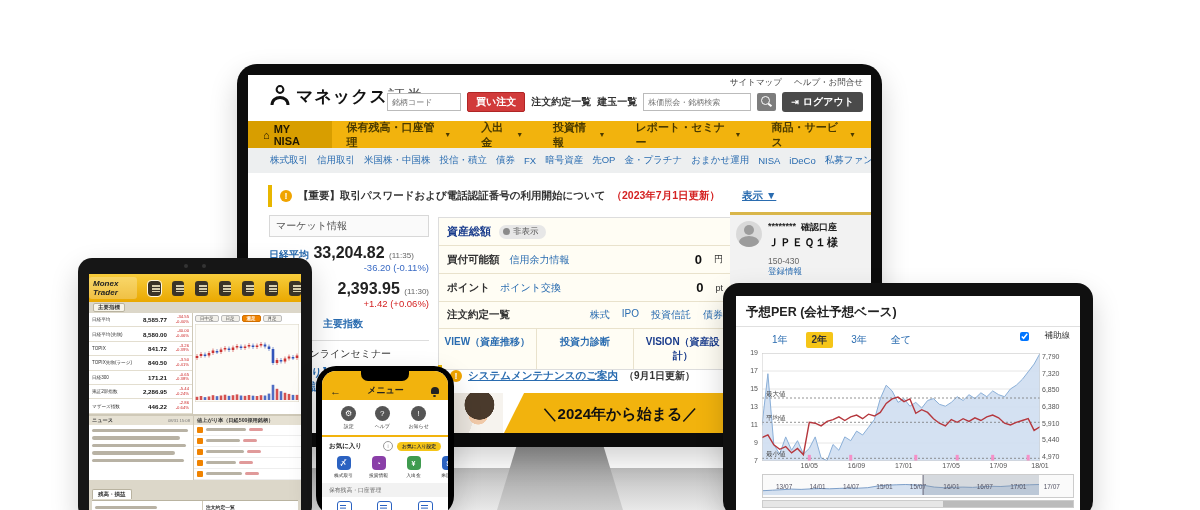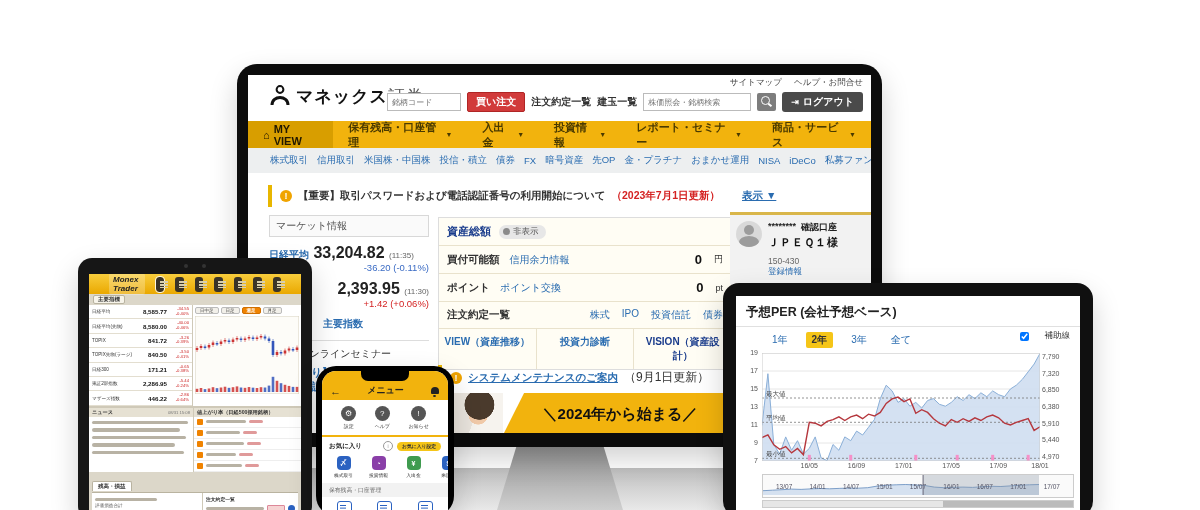--- a/index.html
+++ b/index.html
@@ -70,21 +70,21 @@
   .as-val{margin-left:auto;font-size:13px;font-weight:bold;color:#111;}
   .as-unit{font-size:9px;color:#333;margin-left:2px;}
   .as-ordlinks{margin-left:auto;display:flex;gap:12px;font-size:10px;color:#2a6cb0;}
   .as-tools{display:flex;border-top:1px solid #e9e2cc;}
   .as-tool{flex:1;text-align:center;font-size:10px;font-weight:bold;color:#2a6cb0;padding:6px 2px;
            border-right:1px solid #e9e2cc;}
   .as-tool:last-child{border-right:0;color:#1a3c8c;}
   .maint{position:absolute;left:190px;top:290px;width:294px;border-left:4px solid #e8b600;
          display:flex;align-items:center;gap:6px;padding:4px 0 4px 8px;}
   .maint-link{font-size:10.5px;font-weight:bold;color:#2a6cb0;text-decoration:underline;}
-  .maint-date{font-size:12px;color:#333;}
+  .maint-date{font-size:10px;color:#333;font-weight:bold;}
   .banner{position:absolute;left:193px;top:318px;width:296px;height:42px;overflow:hidden;display:flex;}
   .bn-photo{width:62px;height:42px;flex:0 0 62px;
     background:
       radial-gradient(circle at 62% 28%, #4a3a2c 0 30%, transparent 31%),
       radial-gradient(circle at 60% 52%, #f0c9a8 0 22%, transparent 23%),
       linear-gradient(110deg,#e9e4dd 0 55%, #f6f3ee 55%);}
   .bn-ribbon{flex:1;background:#f2b30d;clip-path:polygon(9% 0,100% 0,100% 100%,0 100%);
              display:flex;align-items:center;justify-content:center;}
   .bn-text{font-size:15px;font-weight:bold;color:#111;}
   
@@ -101,21 +101,21 @@
   .memo-ic{width:10px;height:10px;border:1px solid #999;border-radius:2px;font-size:6px;color:#777;
            display:flex;align-items:center;justify-content:center;}
   .acc-memo{color:#2a6cb0;}
   .acc-auto{color:#333;display:flex;align-items:center;gap:2px;}
   .cb{width:9px;height:9px;border:1px solid #999;background:#fff;display:inline-block;}
   
   .tablet-left{left:78px;top:258px;width:234px;height:262px;background:#161616;border-radius:14px;z-index:4;}
   .tl-cam{position:absolute;top:6px;left:50%;transform:translateX(-50%);display:flex;gap:14px;}
   .tl-cam i{width:4px;height:4px;border-radius:50%;background:#333;}
   .tl-screen{position:absolute;left:11px;top:16px;width:212px;height:246px;background:#efece4;overflow:hidden;}
-  .tl-bar{height:20px;background:linear-gradient(#f8cd3c,#eaa800);display:flex;align-items:center;padding:0 20px;gap:11px;}
+  .tl-bar{height:28px;background:linear-gradient(#f8cd3c,#eaa800);display:flex;align-items:center;padding:0 0;gap:11px;}
   .tl-logo{font-size:8px;font-weight:bold;font-style:italic;color:#222;background:rgba(255,255,255,.25);
            padding:2px 4px;border-radius:3px;}
   .tl-ic{width:16px;height:15px;background:#3a3428;border-radius:3px;position:relative;}
   .tl-ic.sel{outline:1.5px solid #fff8e0;}
   .tl-ic:after{content:"";position:absolute;left:4px;top:4px;width:8px;height:7px;
                background:linear-gradient(#d8cfae 0 2px,transparent 2px 3px,#d8cfae 3px 5px,transparent 5px 6px,#d8cfae 6px);}
   .tl-sub{height:11px;background:#dcd7c9;display:flex;align-items:center;padding:0 4px;}
   .tl-tab{font-size:5.5px;font-weight:bold;background:#f7f4ea;border:1px solid #b9b3a0;border-radius:2px;padding:0 4px;color:#333;}
   .tl-main{display:flex;background:#fff;}
   .tl-list{width:104px;border-right:1px solid #cfc9b8;}
@@ -239,21 +239,21 @@
     <button class="btn-logout">
           <span class="door">⇥</span>
           <span>ログアウト</span>
         </button>
   </div>
 
   <div class="nav">
 
       <div class="nav-item active on">
         <span>⌂</span>
-        <span>MY VIEW</span>
+        <span>MY NISA</span>
 
       </div>
 
       <div class="nav-item">
 
         <span>保有残高・口座管理</span>
         <span class="arr">▼</span>
       </div>
 
       <div class="nav-item">

